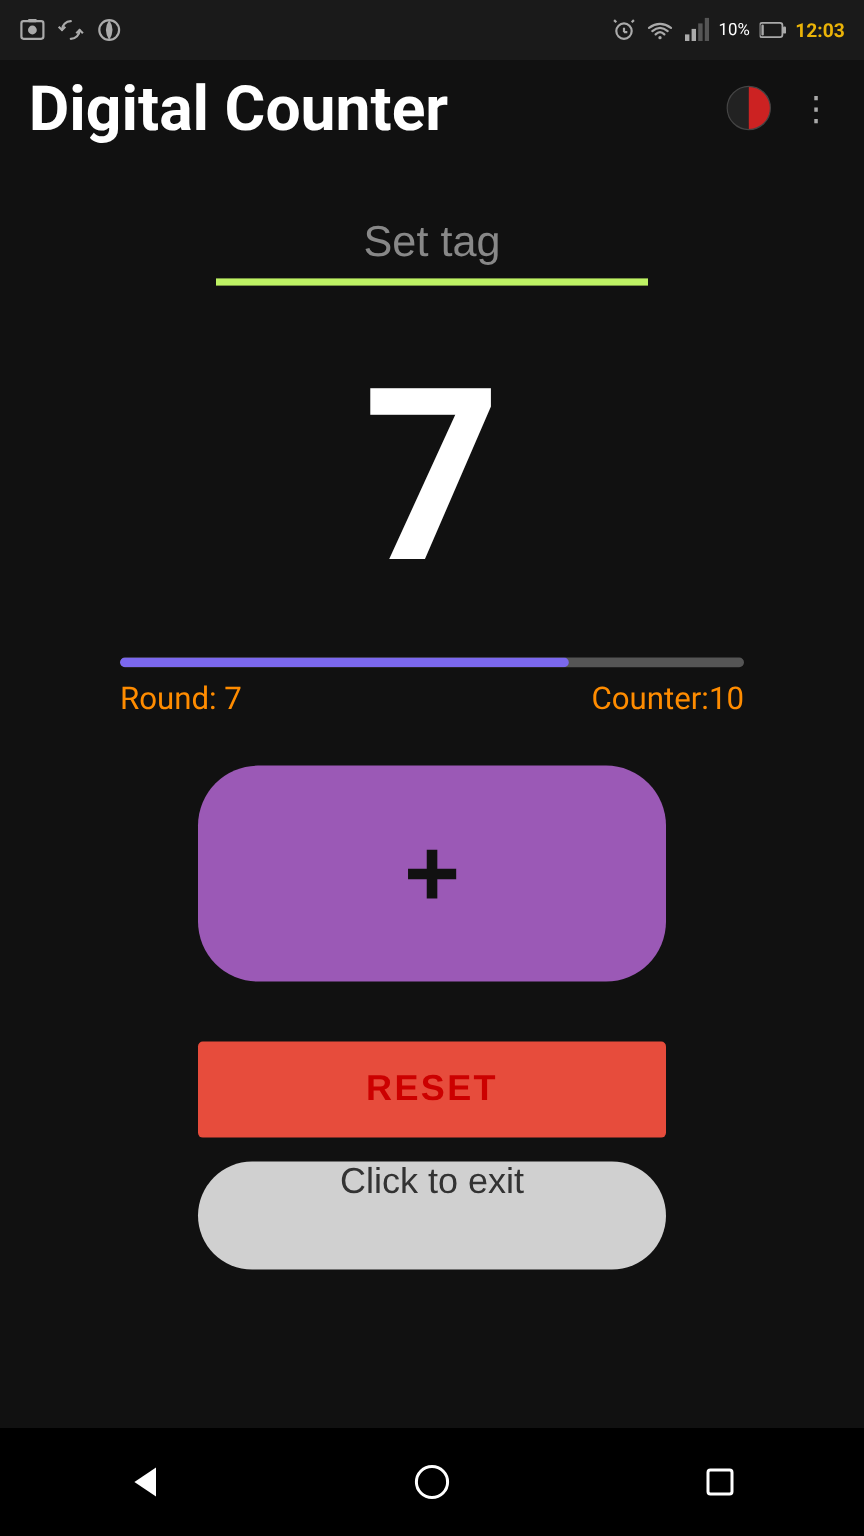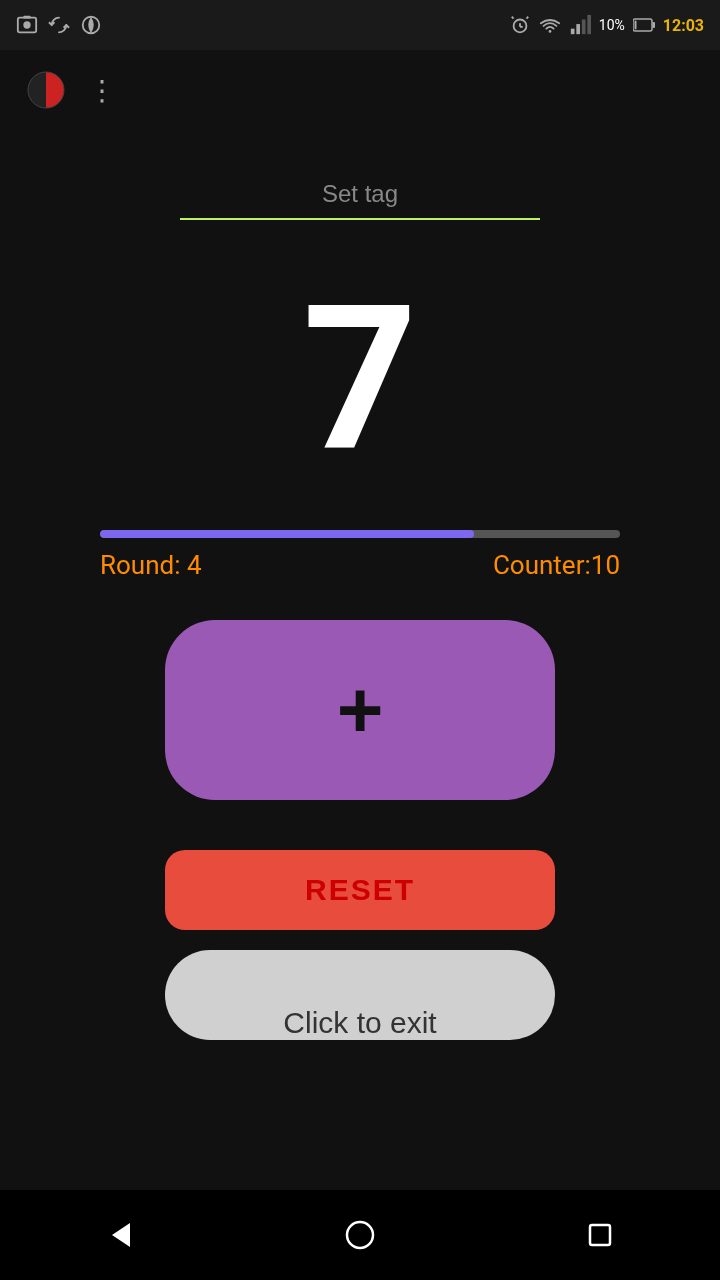--- a/index.html
+++ b/index.html
@@ -93,23 +93,23 @@
     
     .tag-input-container {
       width: 360px;
       margin-top: 20px;
       position: relative;
     }
     .tag-input {
       width: 100%;
       background: transparent;
       border: none;
-      border-bottom: 2px solid #bef264;
+      border-bottom: 6px solid #bef264;
       color: #888888;
-      font-size: 24px;
+      font-size: 36px;
       text-align: center;
       padding: 10px 0;
       outline: none;
     }
     .tag-input::placeholder {
       color: #888888;
     }
 
     
     .counter-display {
@@ -167,21 +167,21 @@
       font-weight: bold;
       color: #111111;
       line-height: 1;
     }
 
     
     .reset-button {
       width: 390px;
       height: 80px;
       background: #e74c3c;
-      border-radius: 20px;
+      border-radius: 4px;
       display: flex;
       align-items: center;
       justify-content: center;
       margin-top: 50px;
       cursor: pointer;
       border: none;
       outline: none;
     }
     .reset-label {
       font-size: 30px;
@@ -190,21 +190,21 @@
       letter-spacing: 2px;
     }
 
     
     .exit-button {
       width: 390px;
       height: 90px;
       background: #d0d0d0;
       border-radius: 45px;
       display: flex;
-      align-items: flex-end;
+      align-items: flex-start;
       justify-content: center;
       margin-top: 20px;
       cursor: pointer;
       border: none;
       outline: none;
     }
     .exit-label {
       font-size: 30px;
       color: #333333;
     }
@@ -286,20 +286,21 @@
         <rect x="0" y="1" width="19" height="12" rx="2" fill="none" stroke="#aaaaaa" stroke-width="1.5"></rect>
         <rect x="19.5" y="4" width="2.5" height="6" rx="1" fill="#aaaaaa"></rect>
         <rect x="1.5" y="2.5" width="2" height="9" rx="1" fill="#aaaaaa"></rect>
       </svg>
     </span>
     <span style="font-size:16px;font-weight:bold;color:#eab308;">12:03</span>
   </div>
 </div>
 
 <div class="app-bar">
+  <span class="app-title">Digital Counter</span>
   <div class="app-bar-icons">
 
     <div class="theme-icon">
       <svg width="44" height="44" viewBox="0 0 44 44">
         <circle cx="22" cy="22" r="18" fill="#222222"></circle>
         <path d="M22 4 A18 18 0 0 1 22 40 Z" fill="#cc2222"></path>
         <circle cx="22" cy="22" r="18" fill="none" stroke="#444" stroke-width="1"></circle>
       </svg>
     </div>
     <span class="more-icon">⋮</span>
@@ -312,21 +313,21 @@
     <input class="tag-input" type="text" value="" placeholder="Set tag" style="">
   </div>
 
   <div class="counter-display">7</div>
 
   <div class="progress-container">
     <div class="progress-bar-bg">
       <div class="progress-bar-fill" style="width: 72%"></div>
     </div>
     <div class="progress-labels">
-      <span class="progress-label">Round: 4</span>
+      <span class="progress-label">Round: 7</span>
       <span class="progress-label">Counter:10</span>
     </div>
   </div>
 
   <button class="plus-button">
     <span class="plus-icon">+</span>
   </button>
 
   <button class="reset-button">
     <span class="reset-label">RESET</span>

